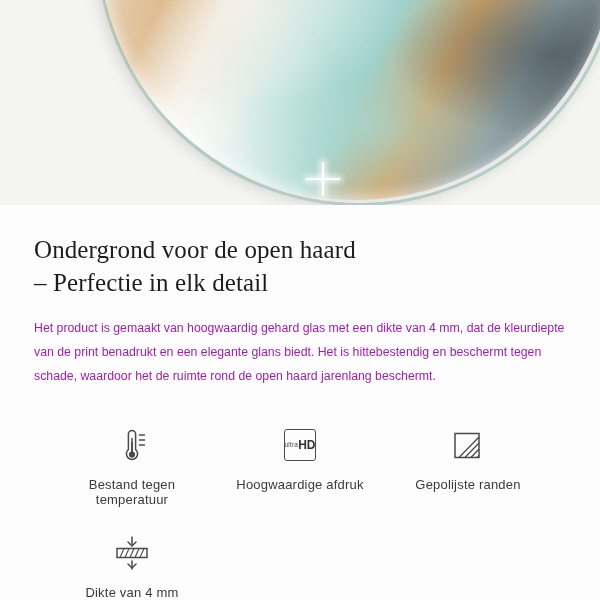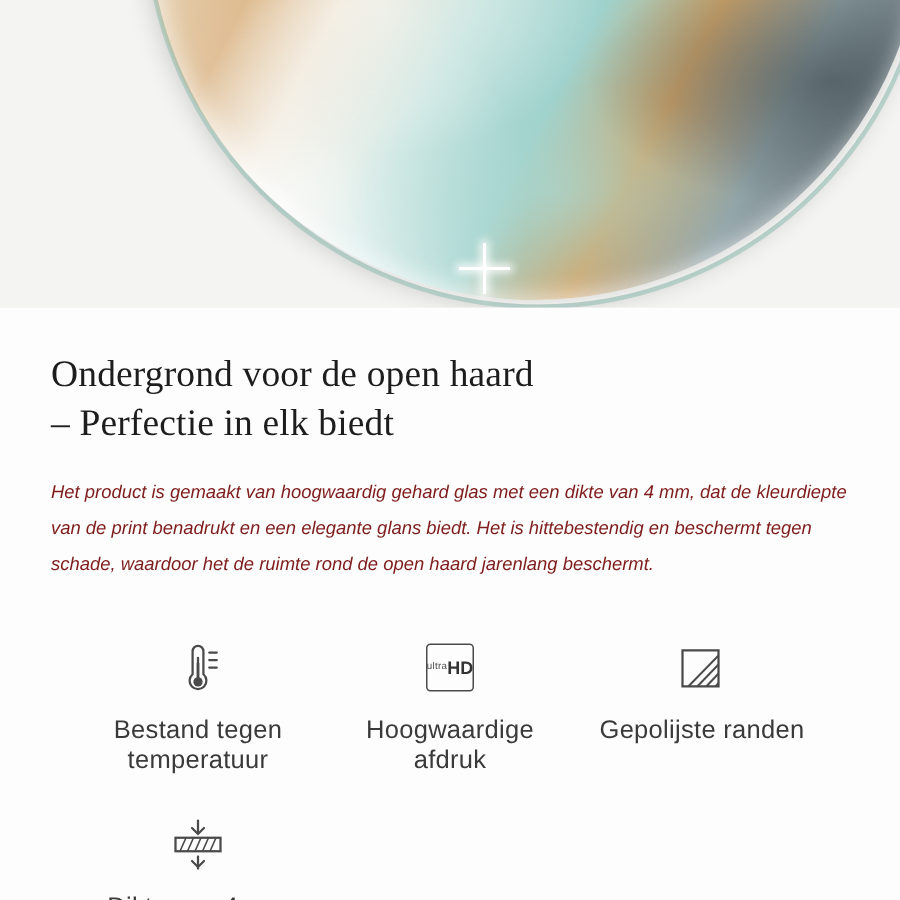--- a/index.html
+++ b/index.html
@@ -121,24 +121,23 @@
     font-weight: 400;
     margin: 0 0 18px 0;
     letter-spacing: 0.1px;
   }
   .headline .line2 {
     display: block;
   }
   .body-copy {
     font-size: 12.3px;
     line-height: 1.95;
-    color: #7f1d1d;
+    color: #a21caf;
     margin: 0;
     max-width: 536px;
-    font-style: italic;
   }
 
   
   .features {
     display: grid;
     grid-template-columns: repeat(3, 1fr);
     row-gap: 10px;
     margin-top: 28px;
     padding: 0 14px;
   }
@@ -150,21 +149,21 @@
     padding: 6px 4px 8px 4px;
   }
   .feature-icon {
     height: 44px;
     display: flex;
     align-items: center;
     justify-content: center;
     margin-bottom: 10px;
   }
   .feature-label {
-    font-size: 17px;
+    font-size: 13px;
     color: #3a3a3a;
     text-align: center;
     letter-spacing: 0.2px;
   }
   svg { display: block; }
 
   .hd-badge {
     width: 30px;
     height: 30px;
     border: 1.6px solid #4a4a4a;
@@ -194,21 +193,21 @@
   <div class="hero">
     <div class="hero-frame"></div>
     <div class="glass-disc"></div>
     <div class="glass-edge"></div>
     <div class="sparkle"></div>
   </div>
 
   <div class="content">
     <h1 class="headline">
       <span>Ondergrond voor de open haard</span>
-      <span class="line2">– Perfectie in elk biedt</span>
+      <span class="line2">– Perfectie in elk detail</span>
     </h1>
     <p class="body-copy">Het product is gemaakt van hoogwaardig gehard glas met een dikte van 4 mm, dat de kleurdiepte van de print benadrukt en een elegante glans biedt. Het is hittebestendig en beschermt tegen schade, waardoor het de ruimte rond de open haard jarenlang beschermt.</p>
 
     <div class="features">
 
       <div class="feature">
         <div class="feature-icon">
           <svg width="40" height="42" viewBox="0 0 40 42">
             <g fill="none" stroke="#4a4a4a" stroke-width="1.5" stroke-linecap="round">
               <path d="M20 6.5a3.6 3.6 0 0 1 3.6 3.6v15.4a5.6 5.6 0 1 1-7.2 0V10.1A3.6 3.6 0 0 1 20 6.5z"></path>

